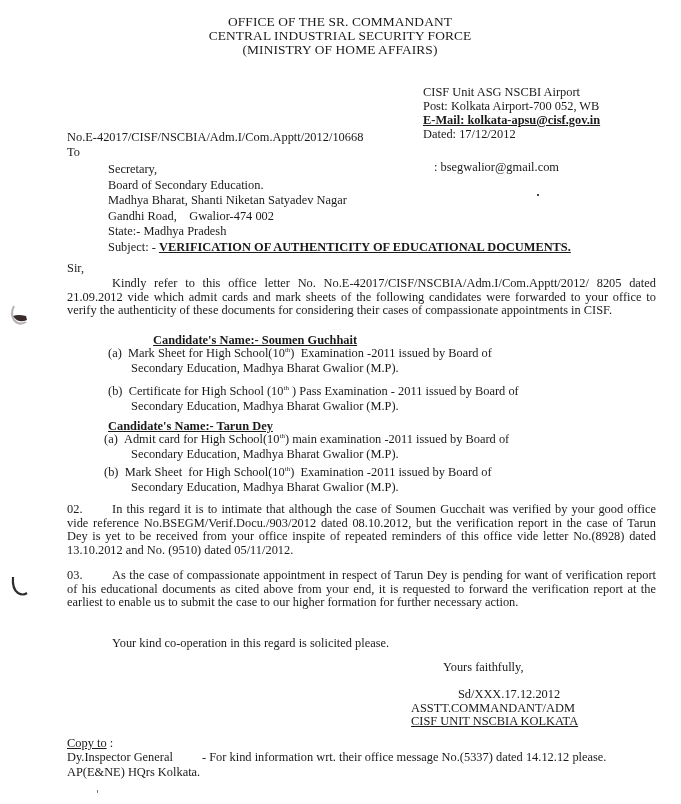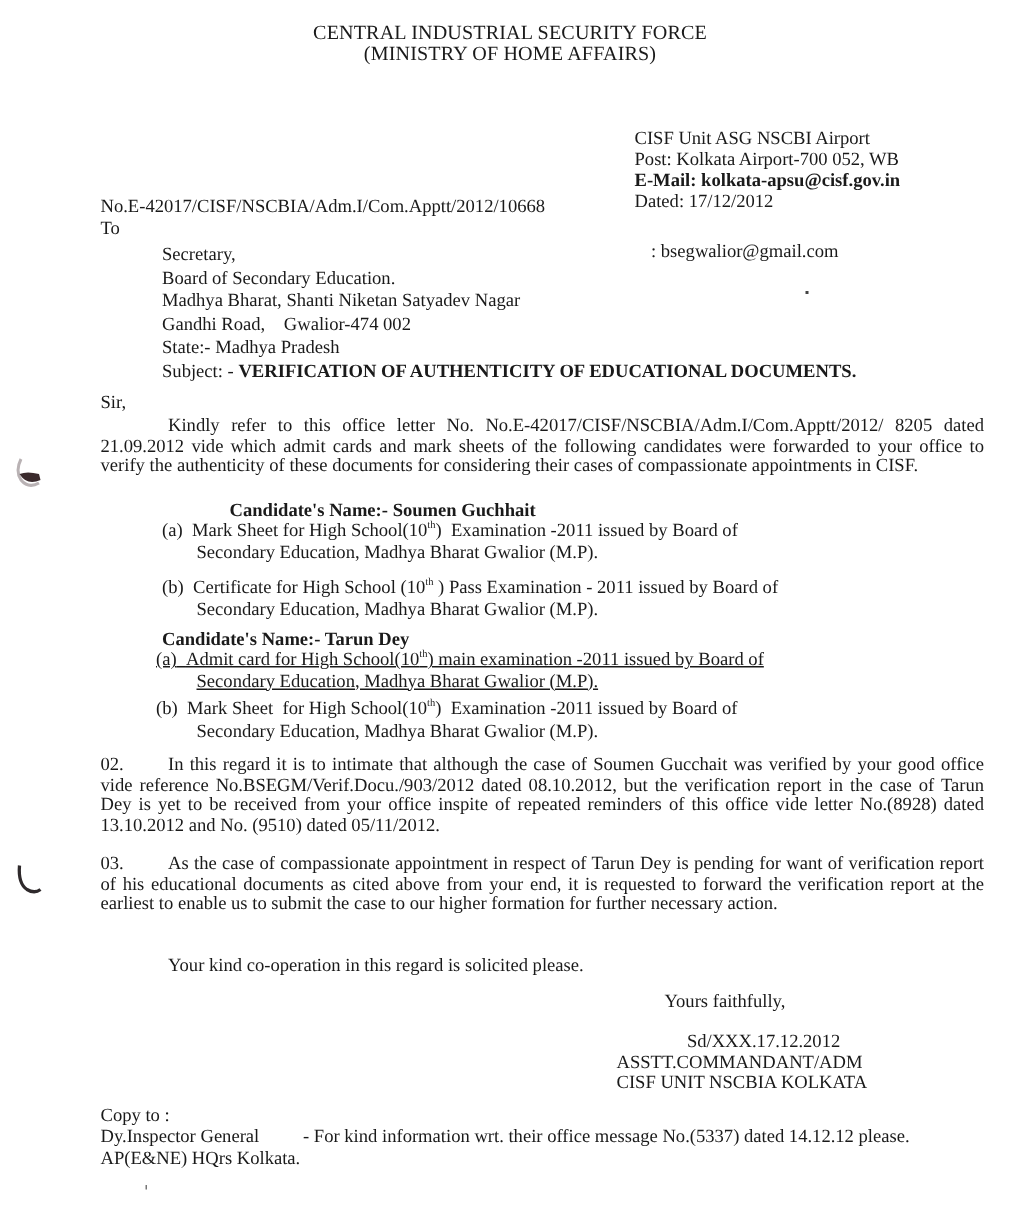--- a/index.html
+++ b/index.html
@@ -5,29 +5,30 @@
   html, body { margin: 0; padding: 0; background: #ffffff; }
   body {
     width: 681px; height: 804px; position: relative; overflow: hidden;
     font-family: "Liberation Serif", "DejaVu Serif", serif;
     color: #1a1a1a; font-size: 12.4px; line-height: 15px;
   }
   .abs { position: absolute; white-space: nowrap; }
   .center { text-align: center; }
   .hdr { font-size: 13.4px; letter-spacing: 0.1px; line-height: 14px; }
   .bold { font-weight: bold; }
-  .ul { }
+  .ul { text-decoration: underline; }
   .just { white-space: normal; text-align: justify; text-align-last: left; }
   sup { font-size: 7px; line-height: 0; vertical-align: super; }
   .mark { position: absolute; }
 </style>
 </head>
 <body>
 
 <div class="abs center hdr" style="left:180px; width:320px; top:15px;">
+  <div>OFFICE OF THE SR. COMMANDANT</div>
   <div>CENTRAL INDUSTRIAL SECURITY FORCE</div>
   <div>(MINISTRY OF HOME AFFAIRS)</div>
 </div>
 
 <div class="abs" style="left:423px; top:85px; line-height:14px;">
   <div>CISF Unit ASG NSCBI Airport</div>
   <div>Post: Kolkata Airport-700 052, WB</div>
   <div class="bold ul">E-Mail: kolkata-apsu@cisf.gov.in</div>
   <div>Dated:  17/12/2012</div>
 </div>
@@ -60,21 +61,21 @@
   <div style="padding-left:23px;">Secondary Education, Madhya Bharat Gwalior (M.P).</div>
 </div>
 <div class="abs" style="left:108px; top:384px; line-height:14.5px;">
   <div><span>(b)</span>&nbsp;&nbsp;<span>Certificate for High School (10</span><sup>th</sup><span style="white-space:pre;"> ) Pass Examination - 2011 issued by Board of</span></div>
   <div style="padding-left:23px;">Secondary Education, Madhya Bharat Gwalior (M.P).</div>
 </div>
 
 <div class="abs" style="left:108px; top:419px;">
   <div class="bold ul">Candidate's Name:- Tarun Dey</div>
 </div>
-<div class="abs" style="left:104px; top:432px; line-height:14.5px;text-decoration:underline;">
+<div class="abs" style="left:104px; top:432px; line-height:14.5px;">
   <div><span>(a)</span>&nbsp;&nbsp;<span>Admit card for High School(10</span><sup>th</sup><span style="white-space:pre;">) main examination -2011 issued by Board of</span></div>
   <div style="padding-left:27px;">Secondary Education, Madhya Bharat Gwalior (M.P).</div>
 </div>
 <div class="abs" style="left:104px; top:465px; line-height:14.5px;">
   <div><span>(b)</span>&nbsp;&nbsp;<span style="white-space:pre;">Mark Sheet  for High School(10</span><sup>th</sup><span style="white-space:pre;">)  Examination -2011 issued by Board of</span></div>
   <div style="padding-left:27px;">Secondary Education, Madhya Bharat Gwalior (M.P).</div>
 </div>
 
 <div class="abs just" style="left:67px; top:503px; width:589px; line-height:13.6px;">
   <span style="display:inline-block; width:45px;">02.</span><span>In this regard it is to intimate that although the case of Soumen Gucchait was verified by your good office vide reference No.BSEGM/Verif.Docu./903/2012 dated 08.10.2012, but the verification report in the case of Tarun Dey is yet to be received from your office inspite of repeated reminders of this office vide letter No.(8928) dated 13.10.2012 and No. (9510) dated 05/11/2012.</span>

